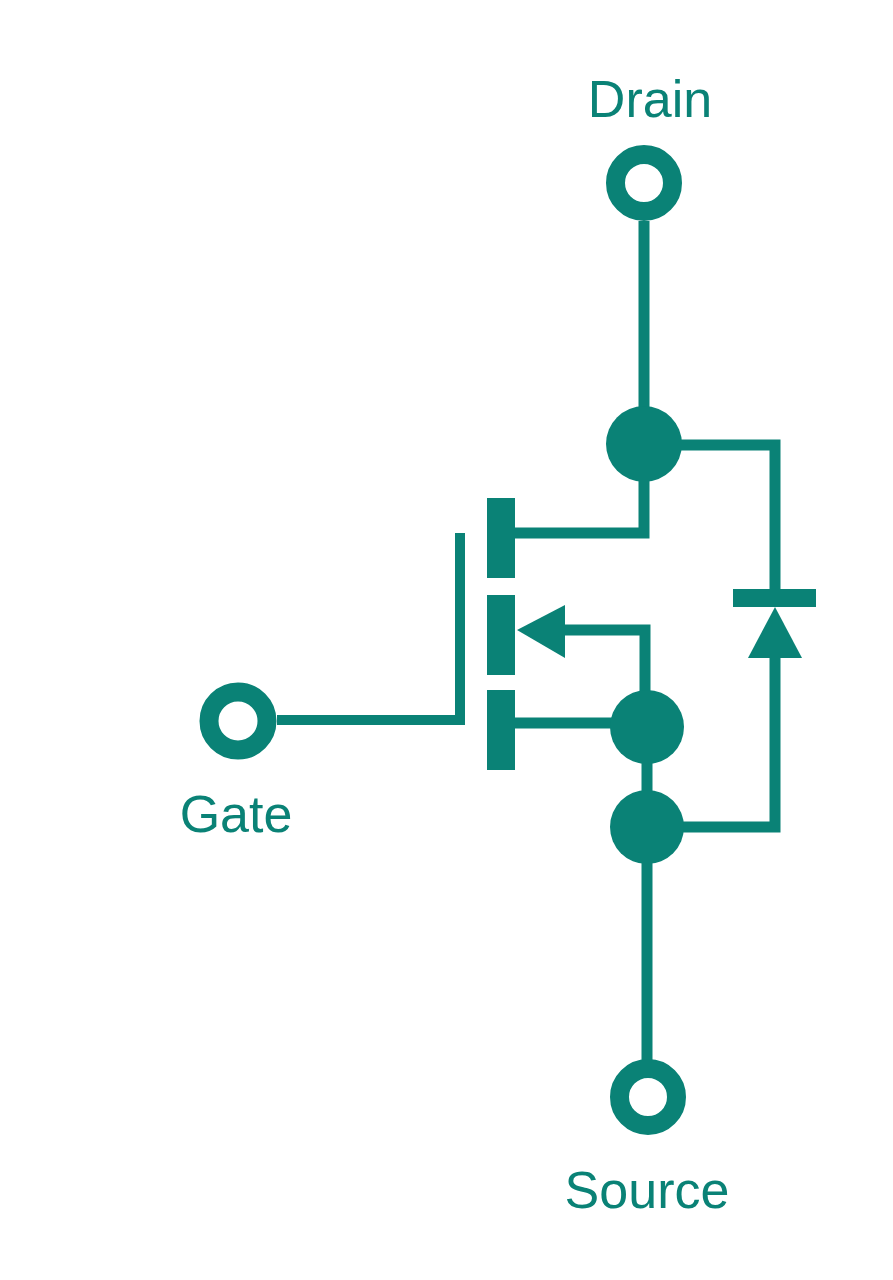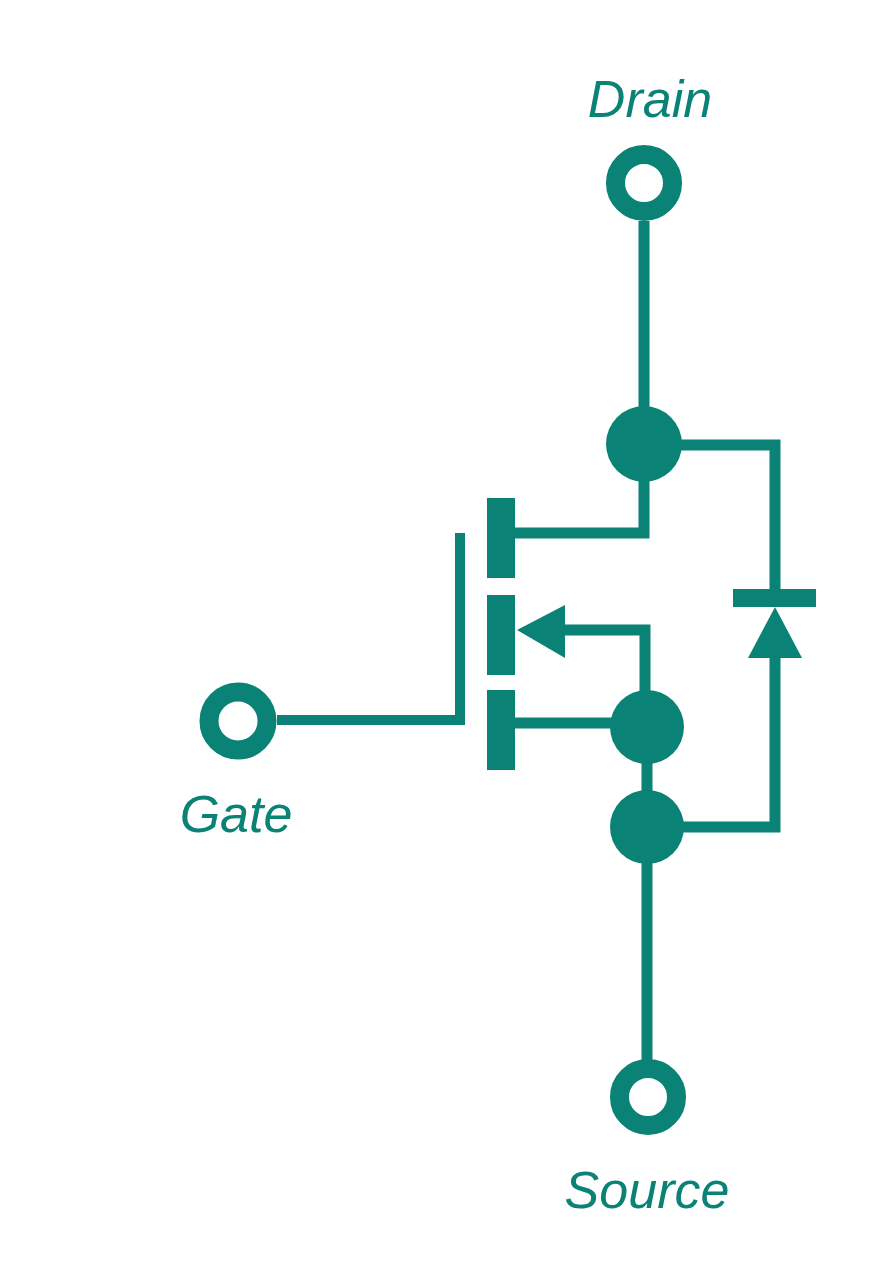--- a/index.html
+++ b/index.html
@@ -11,21 +11,20 @@
     padding: 0;
     background: var(--bg);
   }
   .canvas {
     position: relative;
     width: 893px;
     height: 1280px;
     background: var(--bg);
     overflow: hidden;
     font-family: "Liberation Sans", "DejaVu Sans", sans-serif;
-    font-style: italic;
   }
   svg { display: block; }
   .wire {
     stroke: var(--accent);
     stroke-width: 11;
     fill: none;
   }
   .wire-thin {
     stroke: var(--accent);
     stroke-width: 10;

